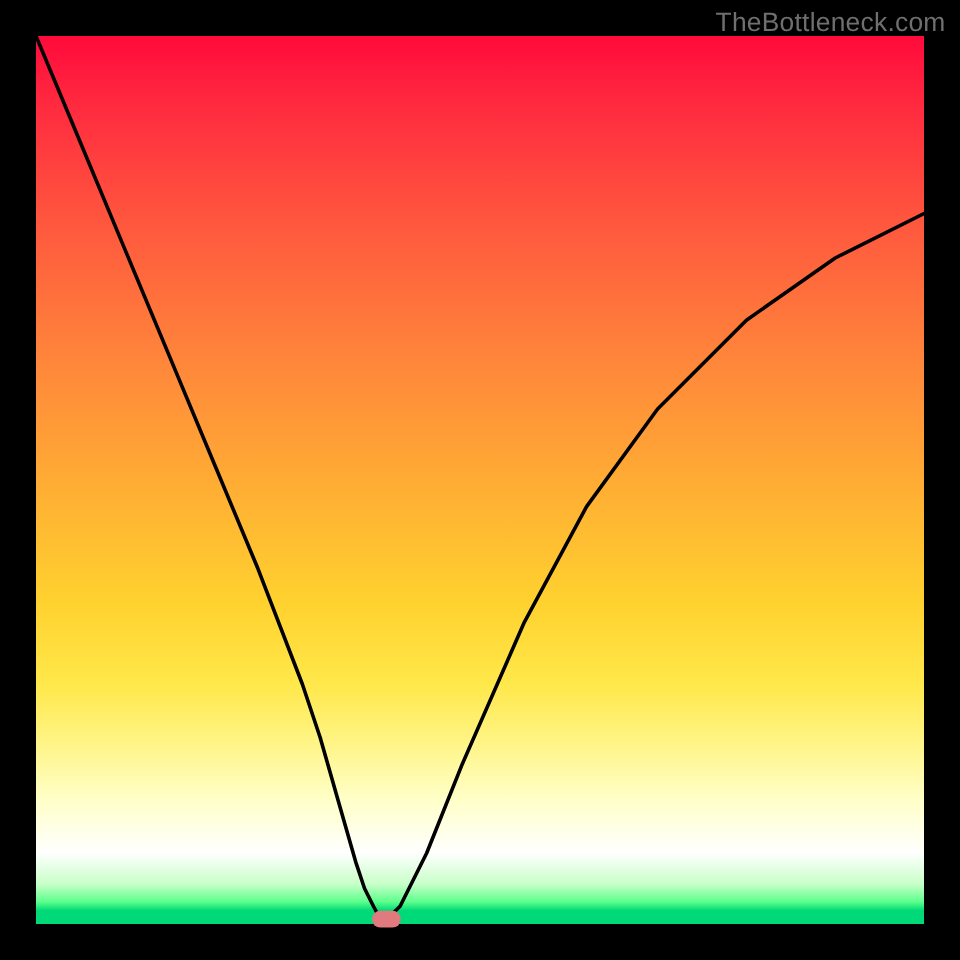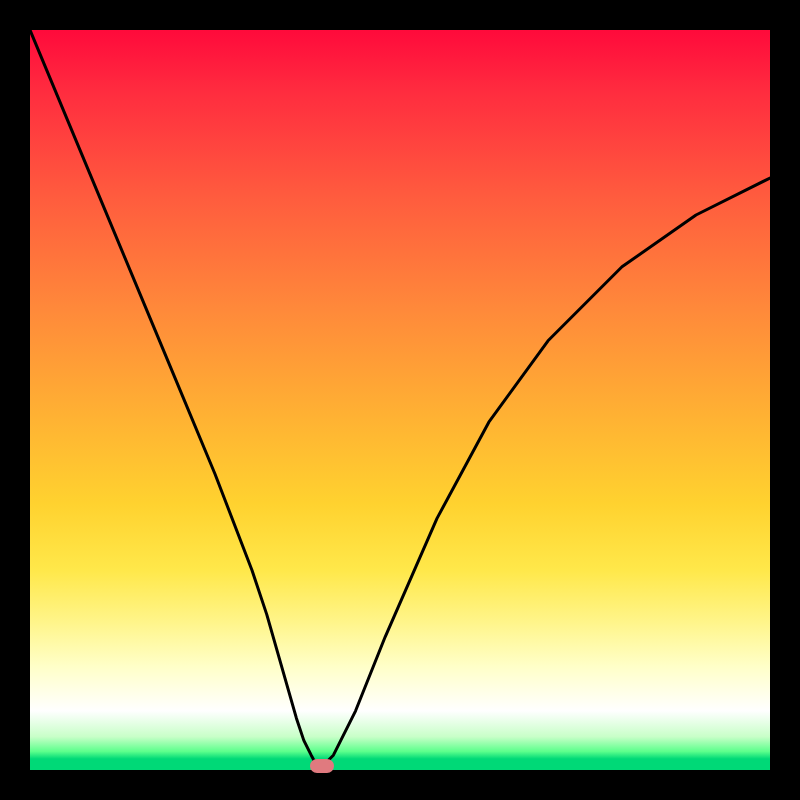--- a/index.html
+++ b/index.html
@@ -67,20 +67,21 @@
     font-weight: 500;
     letter-spacing: 0.2px;
     user-select: none;
   }
 </style>
 </head>
 <body>
 
 <div class="frame">
 
+  <div class="watermark">TheBottleneck.com</div>
 
   <div class="plot-area">
     <div class="gradient-bg"></div>
 
     <svg class="curve-layer" viewBox="0 0 740 740" preserveAspectRatio="none">
       <path id="curve-path" fill="none" stroke-linecap="round" stroke-linejoin="round" d="M0.0 0.0 L37.0 88.8 L74.0 177.6 L111.0 266.4 L148.0 355.2 L185.0 444.0 L222.0 540.2 L236.8 584.6 L251.6 636.4 L266.4 688.2 L273.8 710.4 L281.2 725.2 L286.4 734.8 L292.3 736.3 L303.4 725.2 L325.6 680.8 L355.2 606.8 L407.0 488.4 L458.8 392.2 L518.0 310.8 L592.0 236.8 L666.0 185.0 L740.0 148.0" stroke="#000000" stroke-width="3"></path>
     </svg>
 
     <div id="marker" class="marker" style="left: 292.3px; top: 736.3px; background: rgb(224, 122, 127);"></div>
   </div>

